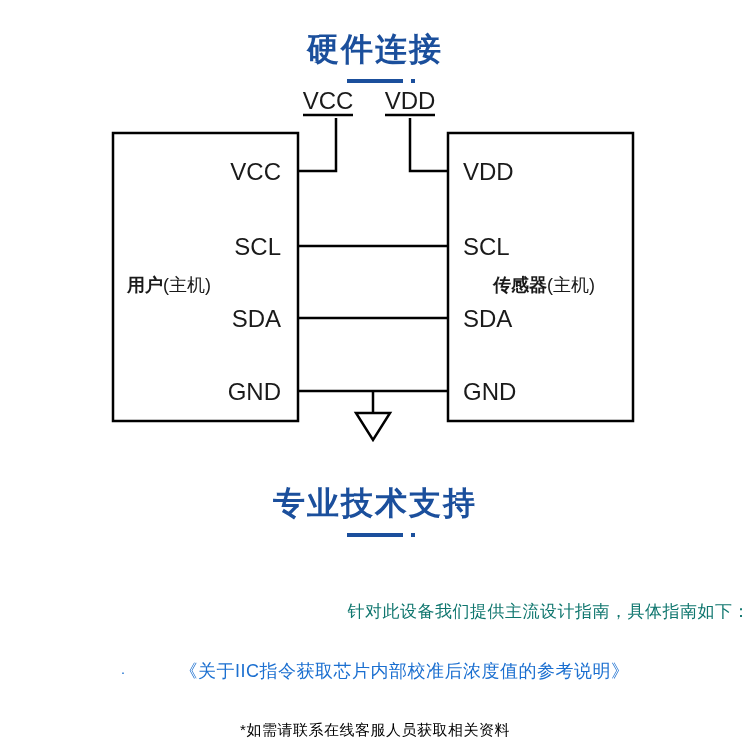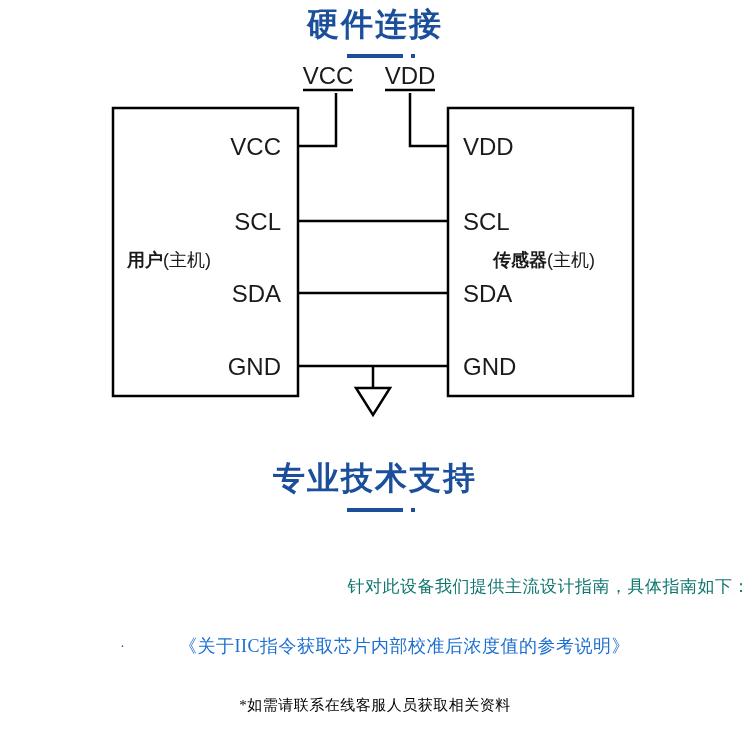--- a/index.html
+++ b/index.html
@@ -49,21 +49,20 @@
     height: 390px;
     text-align: right;
   }
   #diagram-svg {
     display: block;
   }
 
   
   #support-section {
     margin-top: 14px;
-    font-family: Liberation Serif, serif;
   }
   .support-desc {
     text-align: right;
     font-size: 17px;
     color: #0f766e;
     margin-top: 63px;
     letter-spacing: 0.5px;
   }
   .doc-link-row {
     display: flex;
@@ -90,21 +89,21 @@
     color: #000000;
     margin-top: 38px;
     letter-spacing: 0.5px;
   }
 </style>
 </head>
 <body>
 
 <div id="hardware-section">
 
-  <div style="padding-top:8px;">
+  <div style="padding-top:33px;">
     <div class="section-title">硬件连接</div>
     <div class="title-underline"></div>
   </div>
 
   <div id="diagram-wrap">
     <svg id="diagram-svg" width="750" height="390" viewBox="0 0 750 390" xmlns="http://www.w3.org/2000/svg">
       <g fill="none" stroke="#000000" stroke-width="2.5">
 
         <rect x="113" y="50" width="185" height="288"></rect>
 

